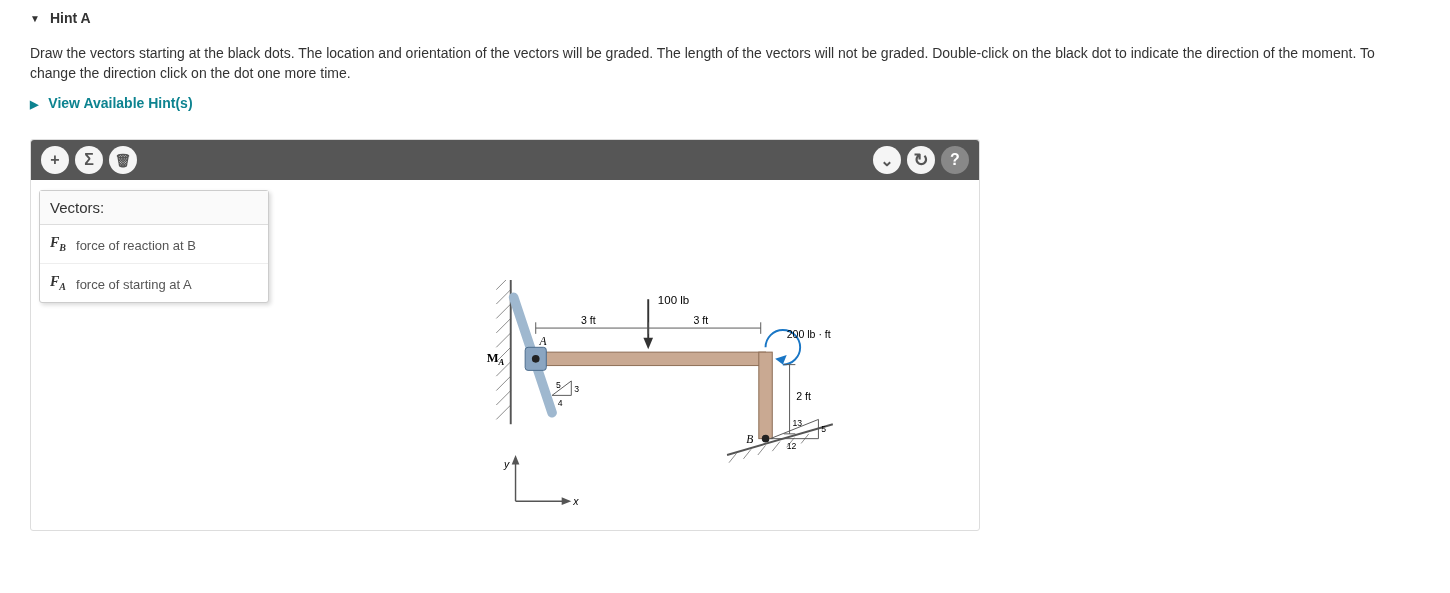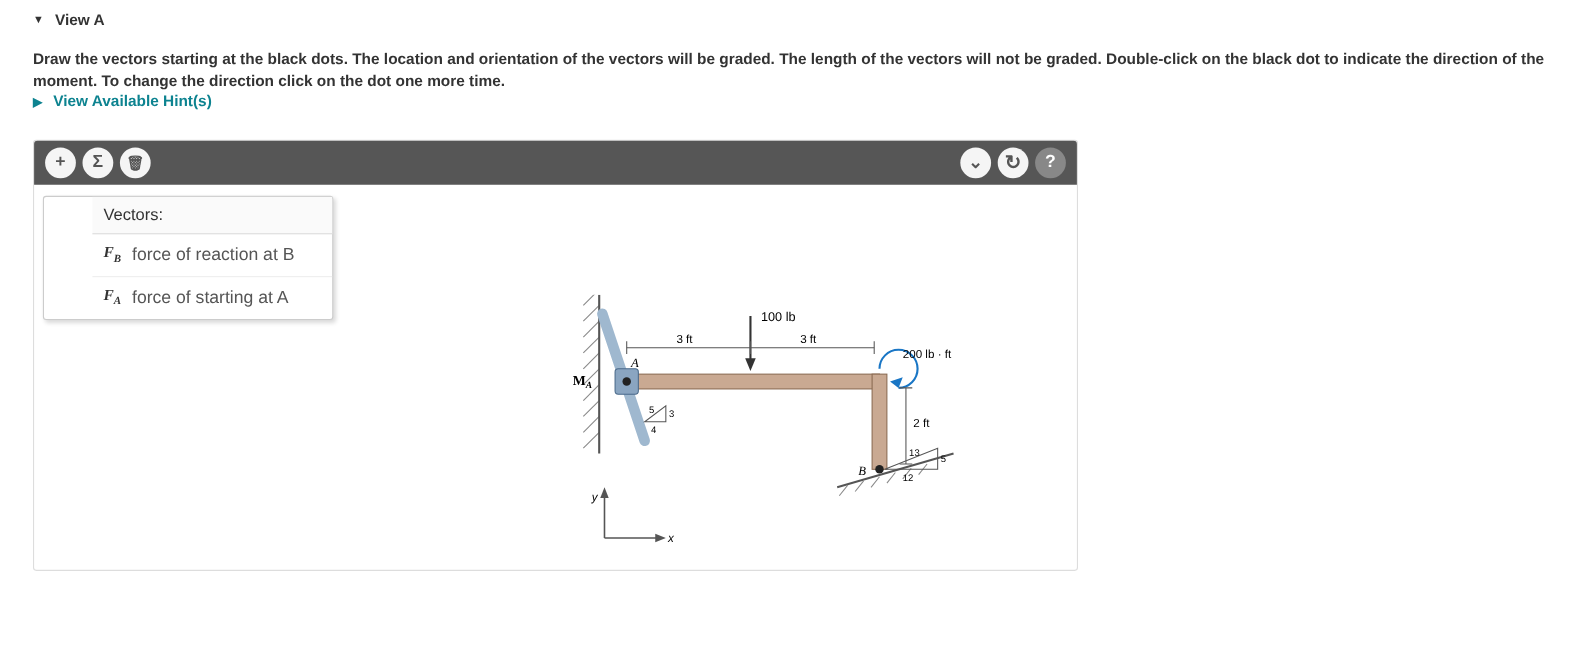--- a/index.html
+++ b/index.html
@@ -1,47 +1,47 @@
 <!DOCTYPE html>
 <html><head>
 <meta charset="utf-8">
 <style>
   * { box-sizing: border-box; margin: 0; padding: 0; }
   body { font-family: Arial, Helvetica, sans-serif; font-size: 14px; color: #333; background: #fff; }
   .page { width: 1450px; padding: 10px 30px; }
   .part-header { display: flex; align-items: center; font-weight: bold; font-size: 14px; margin-bottom: 18px; cursor: pointer; }
   .part-header .caret { margin-right: 10px; font-size: 10px; }
   .intro { margin-bottom: 12px; line-height: 1.4; }
-  .instructions { font-weight: bold; line-height: 1.4; }
+  .instructions { font-weight: normal; margin-bottom: 12px; line-height: 1.4; }
   .hints { color: #0d8390; font-weight: bold; margin-bottom: 28px; cursor: pointer; }
   .hints .caret { margin-right: 6px; font-size: 11px; }
   .workspace { border: 1px solid #ddd; border-radius: 3px; width: 950px; position: relative; }
   .toolbar { background: #565656; height: 40px; display: flex; align-items: center; padding: 0 10px; justify-content: space-between; border-top-left-radius: 3px; border-top-right-radius: 3px; }
   .toolbar-left, .toolbar-right { display: flex; gap: 6px; }
   .tbtn { width: 28px; height: 28px; border-radius: 50%; background: #f5f5f5; display: flex; align-items: center; justify-content: center; cursor: pointer; color: #555; font-weight: bold; font-size: 16px; }
   .body-area { display: flex; min-height: 350px; }
-  .panel { width: 264px; border: 1px solid #ccc; border-radius: 3px; margin: 10px 0 0 8px; background: #fff; align-self: flex-start; box-shadow: 2px 2px 4px rgba(0,0,0,0.15); padding-left: 44px; }
+  .panel { width: 230px; border: 1px solid #ccc; border-radius: 3px; margin: 10px 0 0 8px; background: #fff; align-self: flex-start; box-shadow: 2px 2px 4px rgba(0,0,0,0.15); }
   .panel-header { padding: 8px 10px; border-bottom: 1px solid #ddd; font-size: 15px; background: #fafafa; }
   .panel-row { padding: 10px 10px; border-bottom: 1px solid #eee; display: flex; align-items: flex-end; cursor: pointer; }
   .panel-row:last-child { border-bottom: none; }
   .sym { font-family: "Times New Roman", serif; font-weight: bold; font-style: italic; margin-right: 10px; }
   .sub { font-size: 10px; font-style: italic; }
-  .desc { color: #555; font-size: 16px; }
+  .desc { color: #555; font-size: 13px; }
   .canvas-area { flex: 1; position: relative; }
   .diagram { position: absolute; left: 200px; top: 100px; width: 420px; height: 250px; }
   .italic { font-style: italic; font-family: "Times New Roman", serif; }
 </style>
 </head>
 <body>
 
 <div class="page">
 
   <div class="part-header">
     <span class="caret">▼</span>
-    <span>View A</span>
+    <span>Hint A</span>
   </div>
 
 
   <p class="instructions">Draw the vectors starting at the black dots. The location and orientation of the vectors will be graded. The length of the vectors will not be graded. Double-click on the black dot to indicate the direction of the moment. To change the direction click on the dot one more time.</p>
 
   <div class="hints">
     <span class="caret">▶</span>
     <span>View Available Hint(s)</span>
   </div>
 

